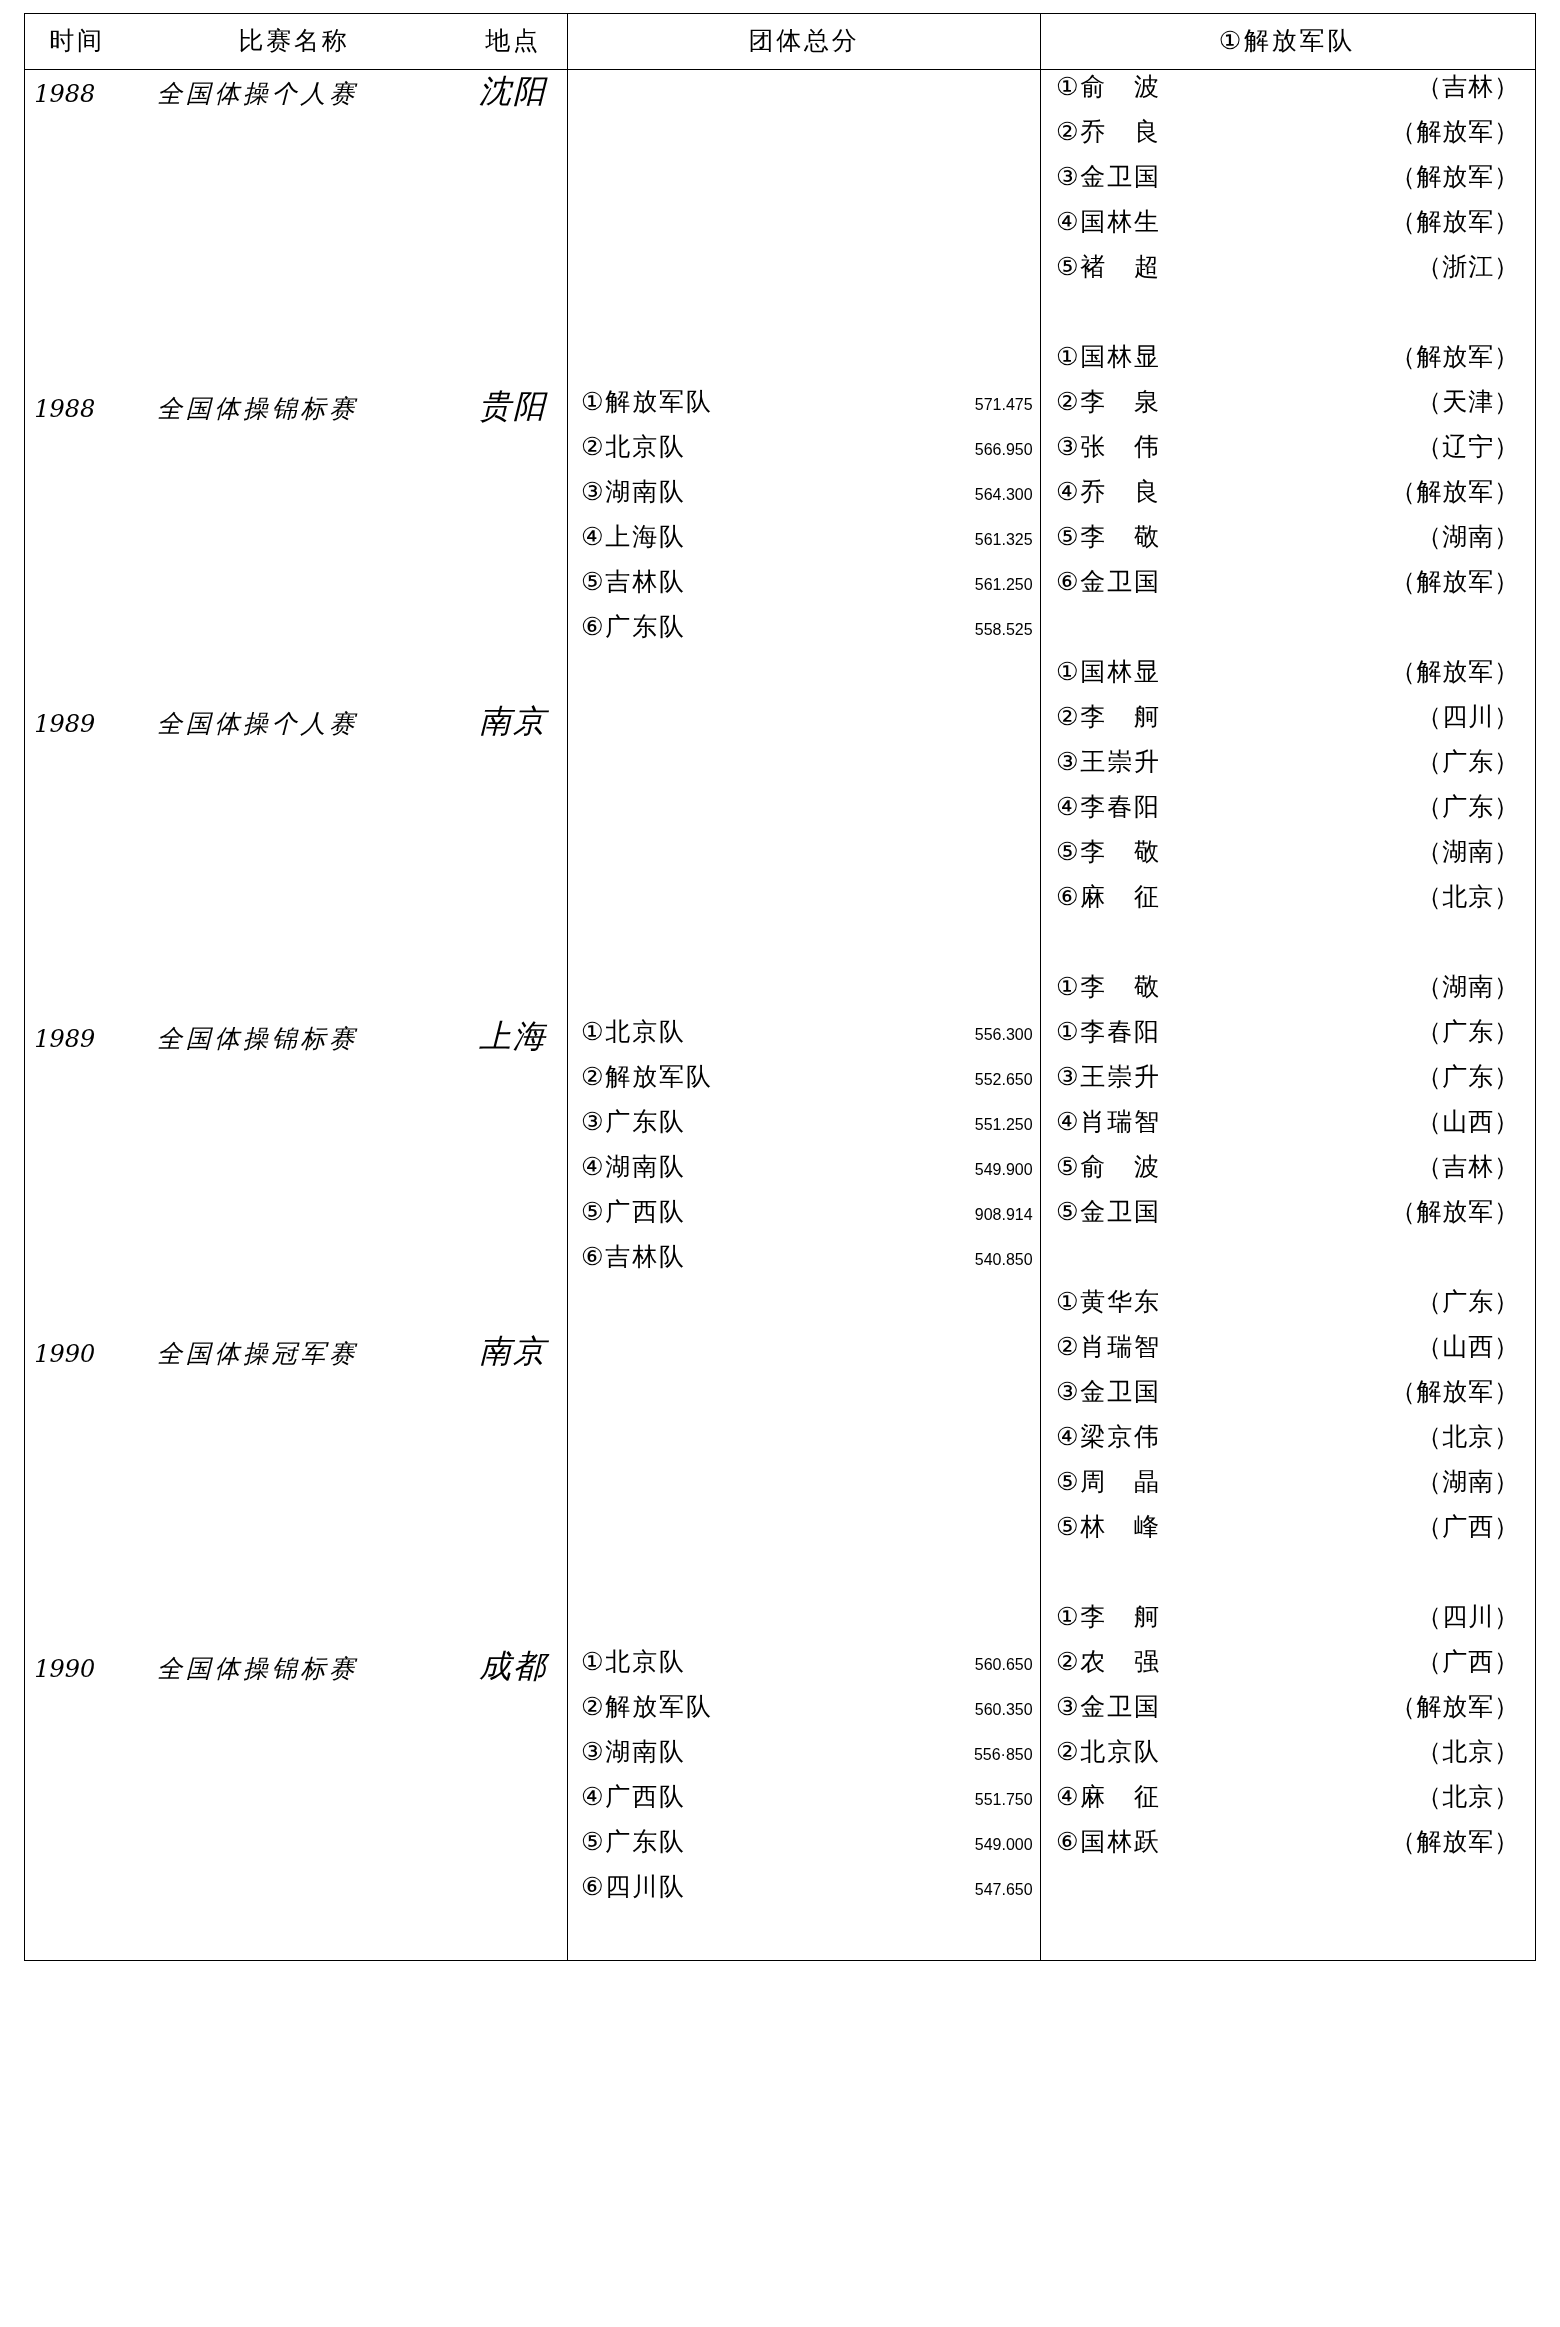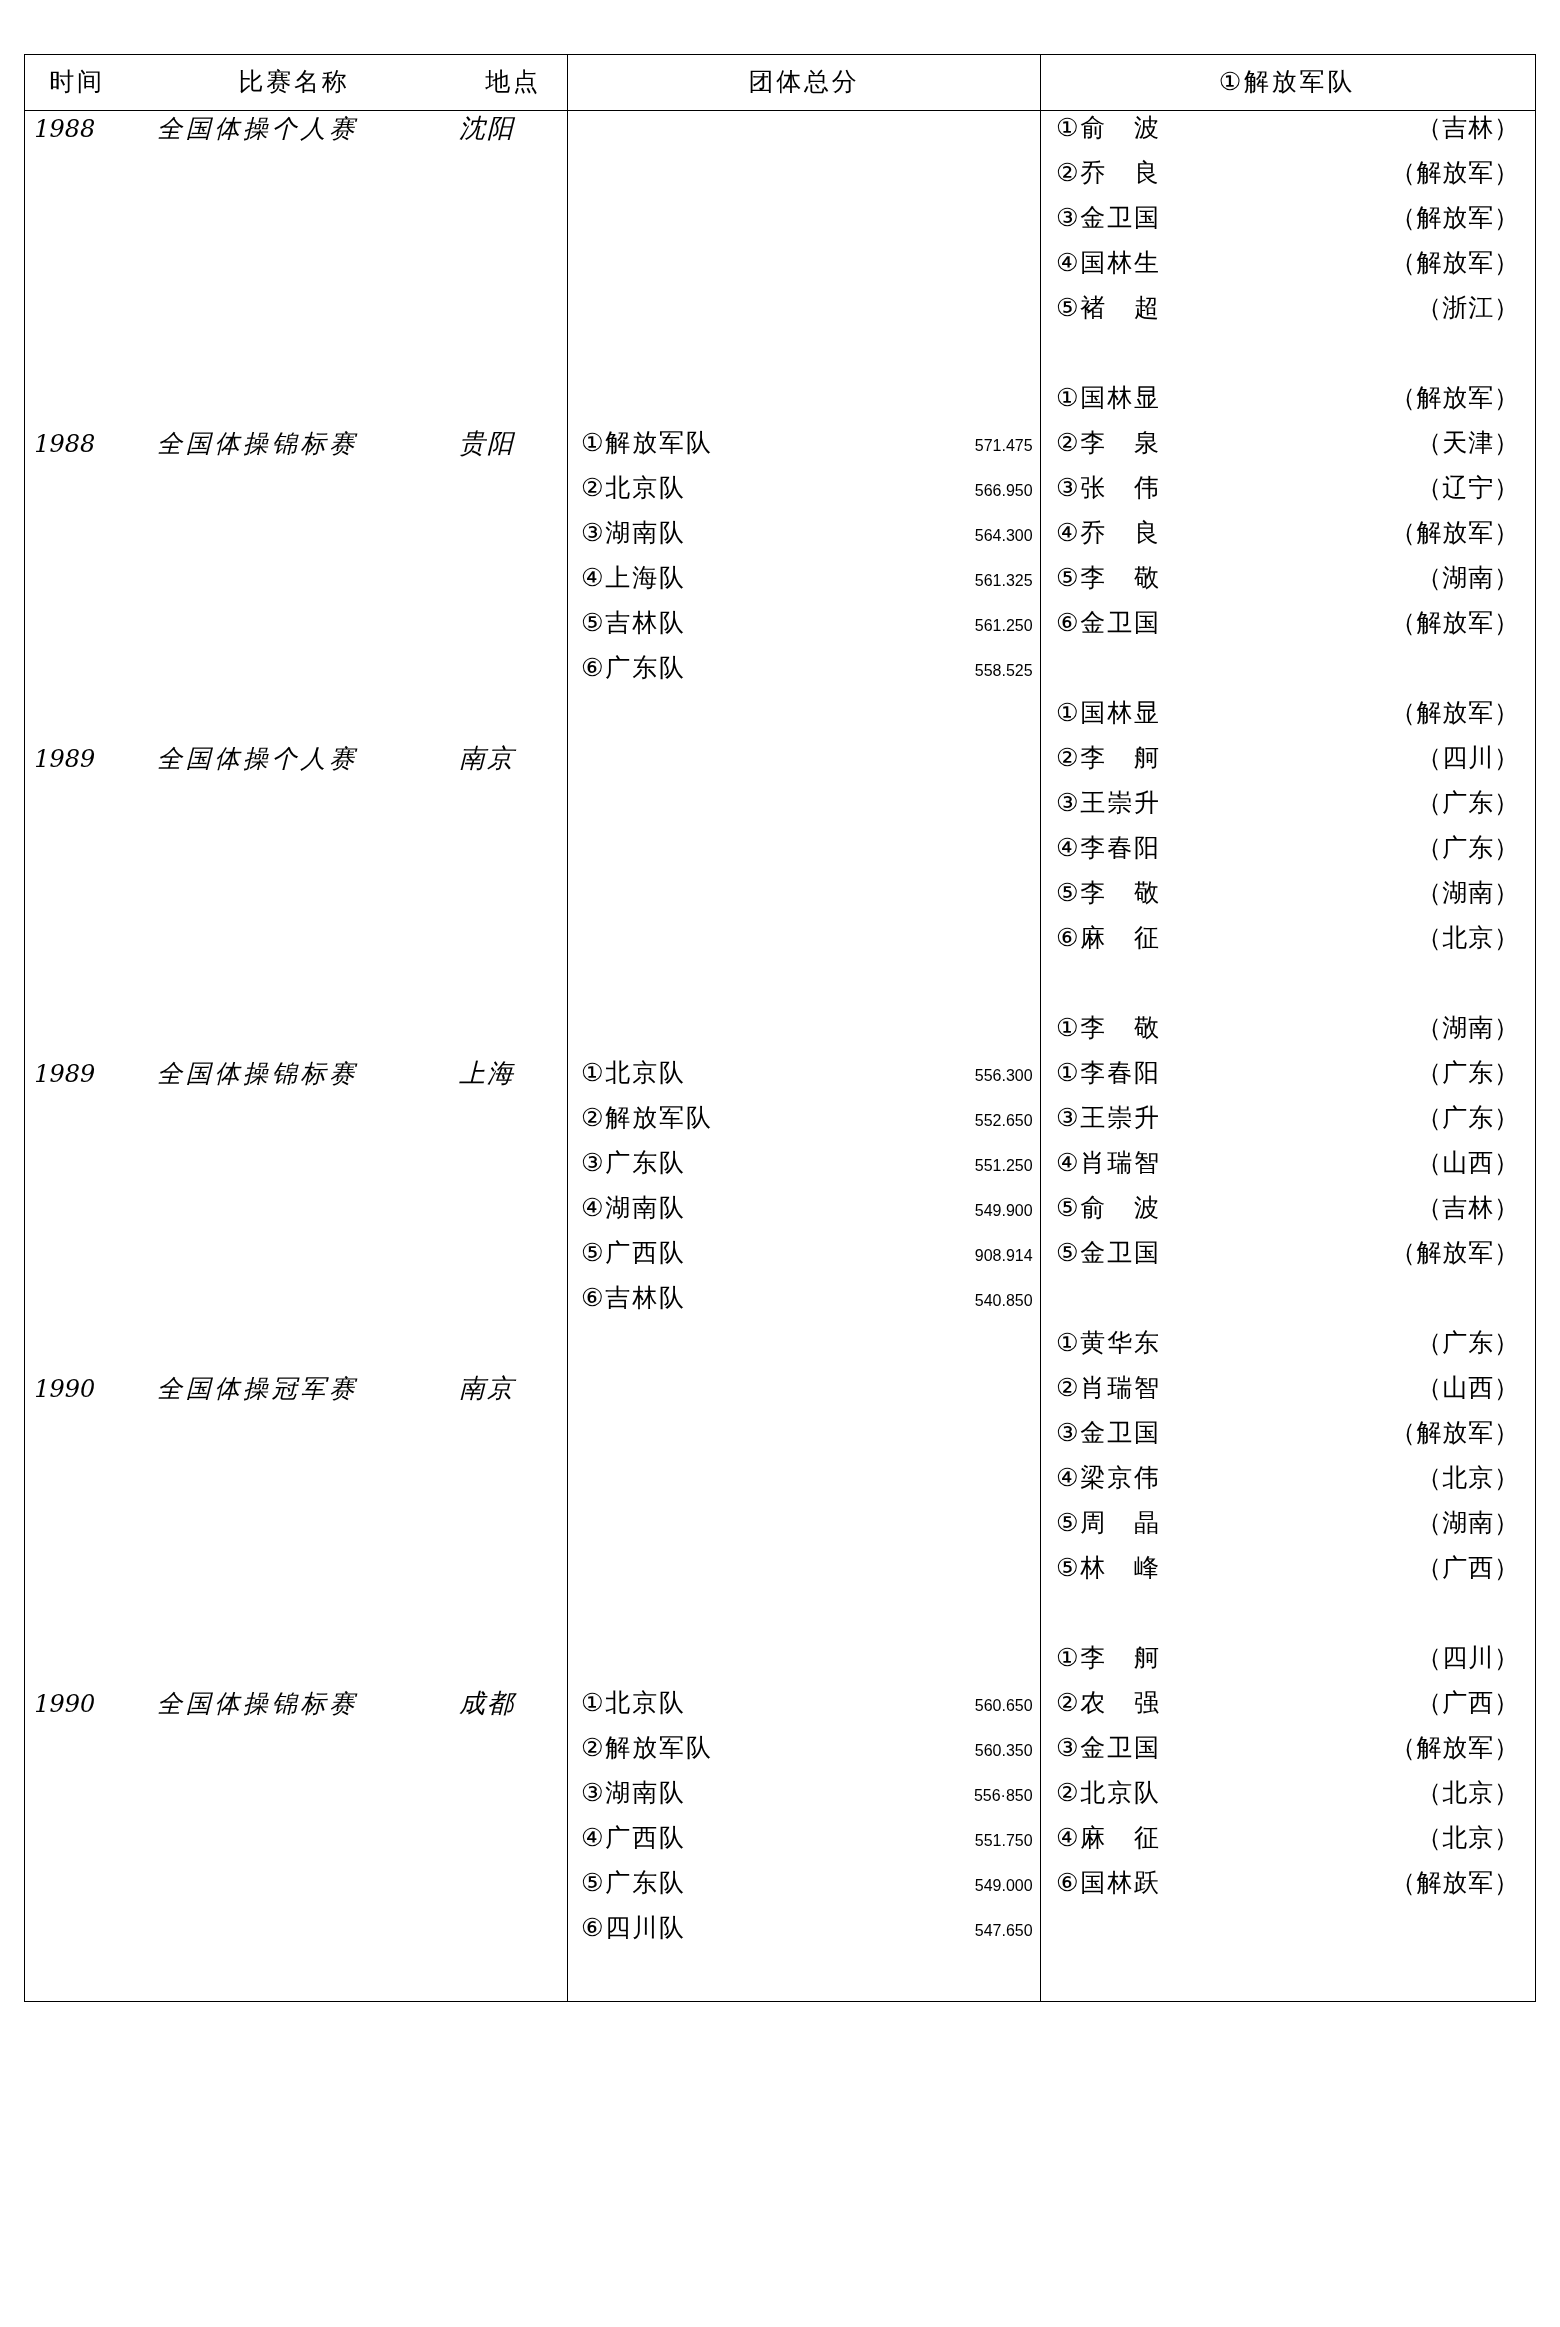--- a/index.html
+++ b/index.html
@@ -29,22 +29,23 @@
   .cell-name {
     width: 330px;
     box-sizing: border-box;
     padding-left: 28px;
     letter-spacing: 3.7px;
     font-size: 25px;
   }
   .cell-place {
     width: 108px;
     box-sizing: border-box;
+    text-align: center;
     letter-spacing: 1.9px;
-    font-size: 26px;
+    font-size: 32px;
   }
   .team-line, .indiv-line {
     display: flex;
     justify-content: space-between;
     height: 45px;
     align-items: baseline;
     white-space: nowrap;
   }
   .team-line .lbl, .indiv-line .lbl {
     letter-spacing: 1.9px;
@@ -89,21 +90,20 @@
     box-sizing: border-box;
     padding-left: 15px;
     padding-right: 13px;
   }
   .hdr {
     display: flex;
     border-left: 1.9px solid #000;
     border-right: 1.9px solid #000;
     border-top: 1.9px solid #000;
     border-bottom: 1.9px solid #000;
-    margin-top: 41px;
   }
   .hdr > div {
     text-align: center;
     font-size: 25px;
     letter-spacing: 2.8px;
     padding: 10.2px 0 12px 0;
     box-sizing: border-box;
   }
   .hdr .h-time  { width: 104px; }
   .hdr .h-name  { width: 330px; }

